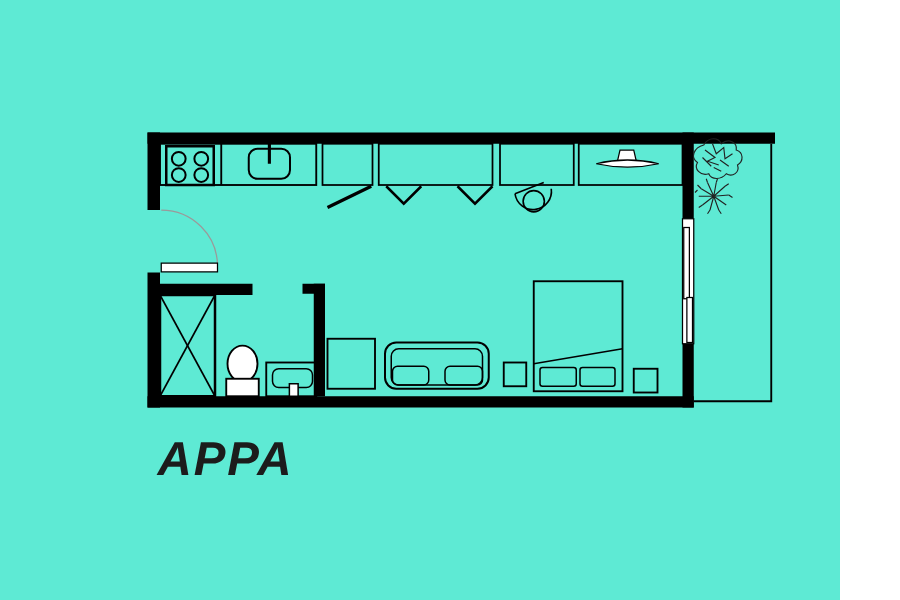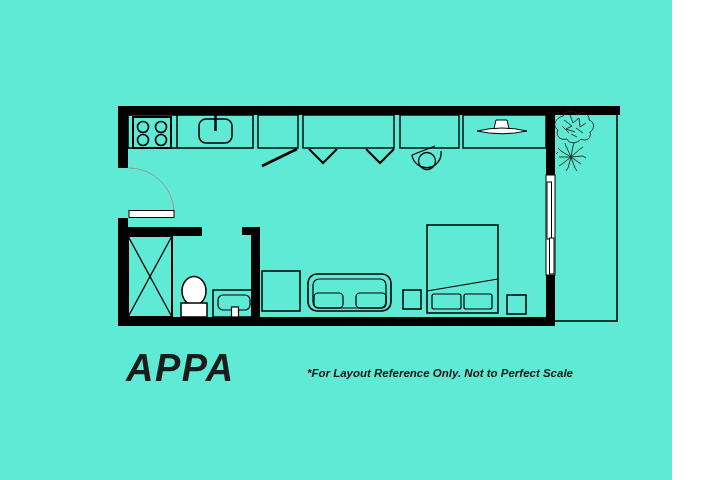--- a/index.html
+++ b/index.html
@@ -151,15 +151,14 @@
       <rect x="432" y="294" width="29" height="15" rx="2" stroke-width="1.2"></rect>
       <rect x="464" y="294" width="28" height="15" rx="2" stroke-width="1.2"></rect>
     </g>
     <g fill="none" stroke="#000">
       <rect x="507" y="295" width="19" height="19" stroke-width="1.5"></rect>
     </g>
 
   </svg>
 
   <div class="plan-title">APPA</div>
-  <div class="disclaimer">*For Layout Reference Only. Not to Perfect Scale</div>
 
 </div>
 
 </body></html>

